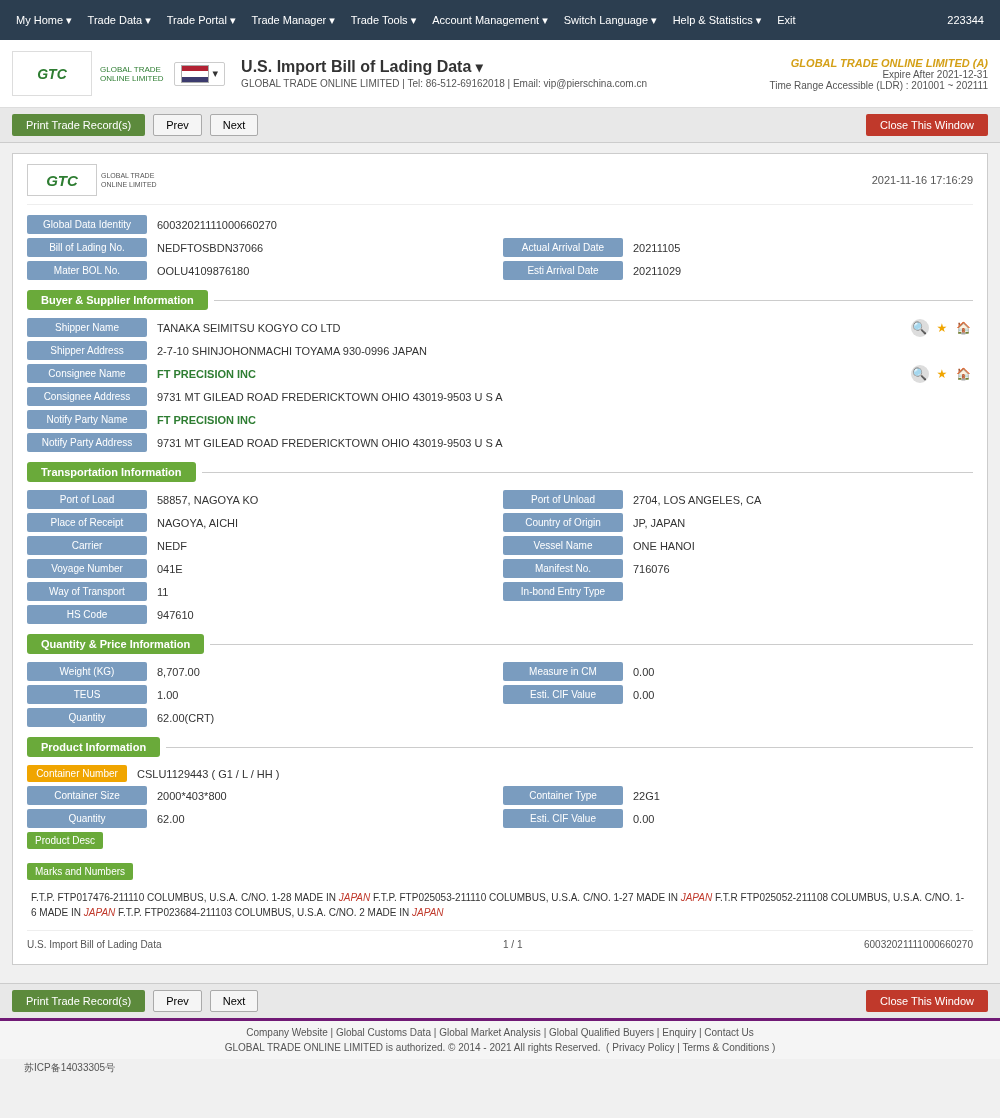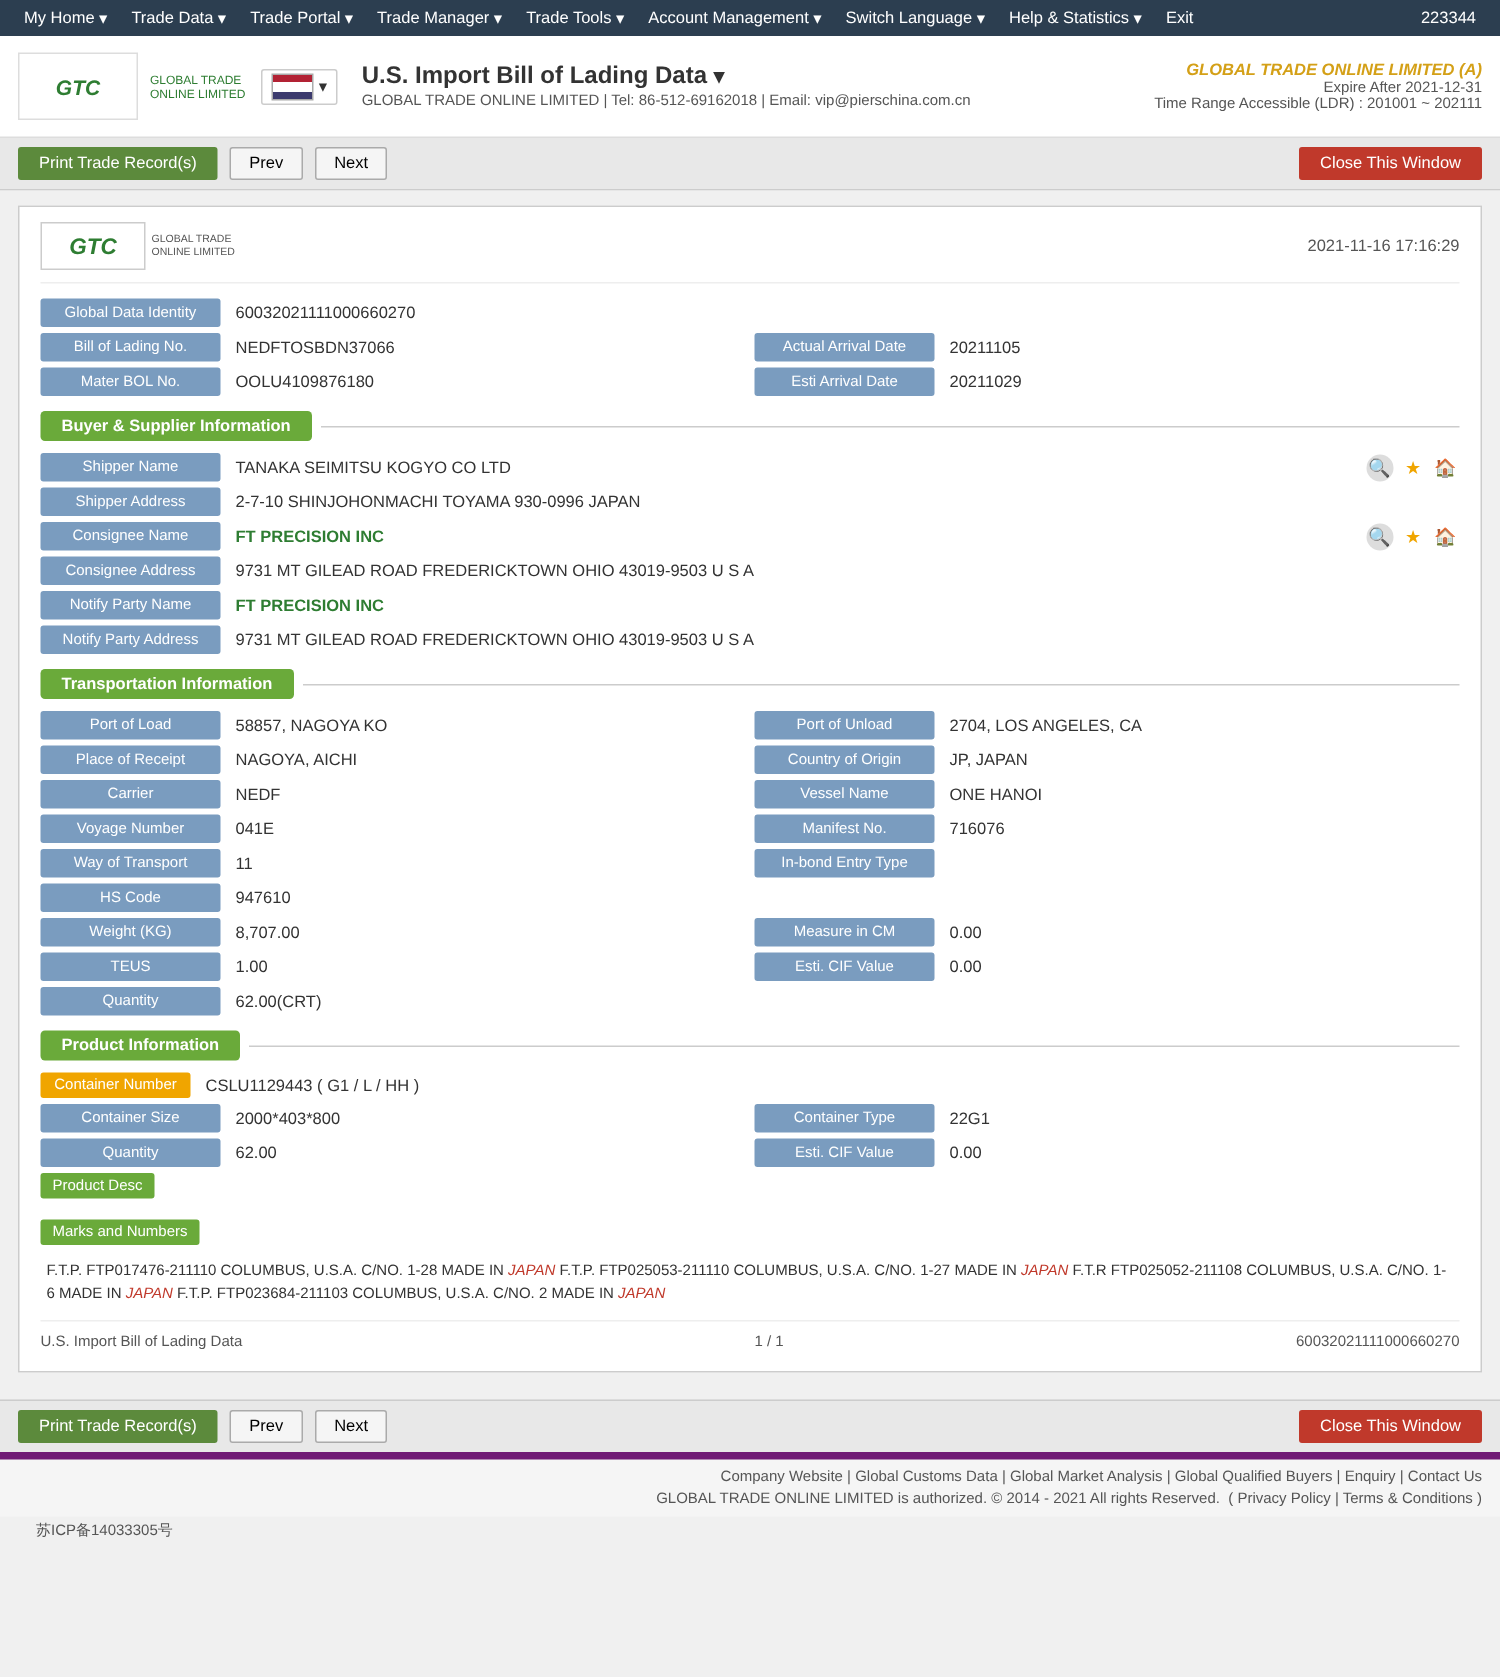--- a/index.html
+++ b/index.html
@@ -5,21 +5,21 @@
     * { box-sizing: border-box; margin: 0; padding: 0; }
     body { font-family: Arial, sans-serif; font-size: 12px; background: #f0f0f0; color: #333; }
 
     
     .top-nav {
       background: #2c3e50;
       color: #fff;
       display: flex;
       align-items: center;
       padding: 0 8px;
-      height: 24px;
+      height: 40px;
       font-size: 11px;
     }
     .top-nav-item {
       padding: 0 8px;
       cursor: pointer;
       display: flex;
       align-items: center;
       gap: 3px;
       height: 100%;
     }
@@ -300,23 +300,23 @@
       padding: 6px 12px;
       display: flex;
       align-items: center;
       gap: 8px;
       border-top: 1px solid #ccc;
     }
 
     
     .page-footer {
       background: #f5f5f5;
-      border-top: 5px solid #701a75;
+      border-top: 3px solid #701a75;
       padding: 6px 12px;
-      text-align: right;
+      text-align: center;
     }
     .footer-links {
       font-size: 10px;
       color: #555;
       margin-bottom: 4px;
     }
     .footer-links a, .footer-link {
       color: #555;
       text-decoration: none;
       cursor: pointer;
@@ -554,20 +554,24 @@
         <div class="field-label">In-bond Entry Type</div>
         <div class="field-value"></div>
       </div>
     </div>
 
     <div class="field-row">
       <div class="field-label">HS Code</div>
       <div class="field-value">947610</div>
     </div>
 
+    <div class="section-header">
+      <div class="section-title-box">Quantity &amp; Price Information</div>
+      <div class="section-line"></div>
+    </div>
 
     <div class="two-col-row">
       <div class="field-pair">
         <div class="field-label">Weight (KG)</div>
         <div class="field-value">8,707.00</div>
       </div>
       <div class="field-pair">
         <div class="field-label">Measure in CM</div>
         <div class="field-value">0.00</div>
       </div>

